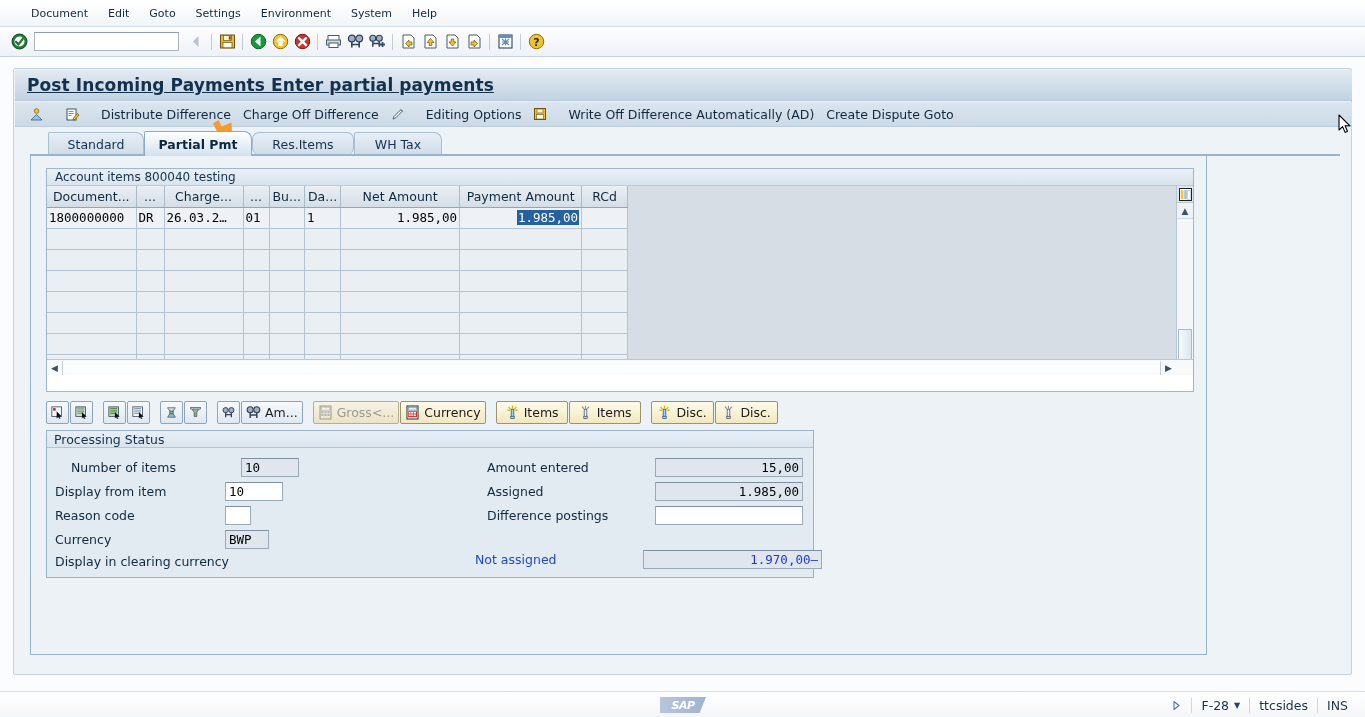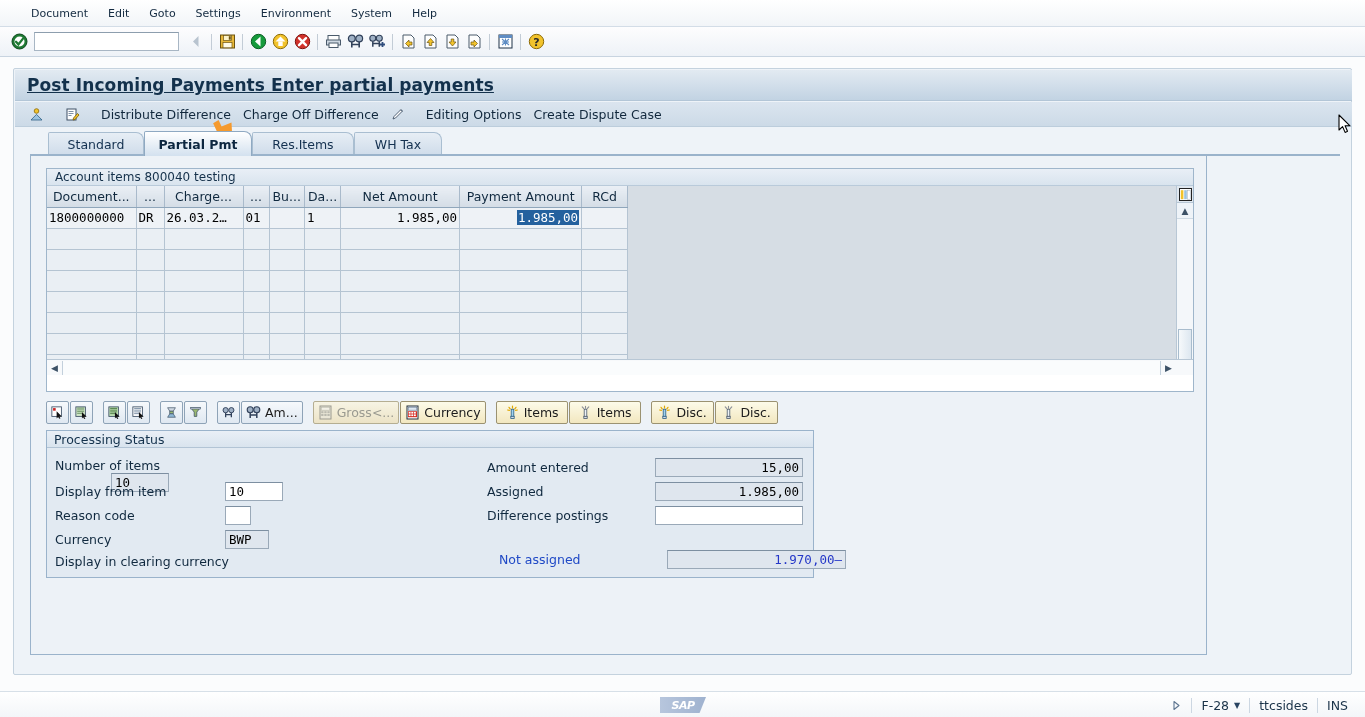--- a/index.html
+++ b/index.html
@@ -359,32 +359,42 @@
       <div class="abtn">
         <span class="icn">
           <svg width="14" height="14" viewBox="0 0 14 14">
               <path d="M2 12 L3 9.5 L10 2.5 L11.5 4 L4.5 11 Z" fill="#ffffff" stroke="#3f5166" stroke-width=".9"></path>
               <path d="M9.6 2.9 L11.1 4.4" stroke="#3f5166" stroke-width=".9"></path>
             </svg>
         </span>
         <span>Editing Options</span>
       </div>
       <div class="abtn">
-        <span>Create Dispute Case</span>
+        <span class="icn">
+          <svg width="14" height="14" viewBox="0 0 14 14">
+              <rect x="1.5" y="1.5" width="11" height="11" fill="#f2c32c" stroke="#6d5410"></rect>
+              <rect x="4" y="2" width="6" height="4" fill="#fdf3c9" stroke="#6d5410" stroke-width=".6"></rect>
+              <rect x="3.5" y="7.5" width="7" height="4.5" fill="#fffbe6" stroke="#6d5410" stroke-width=".6"></rect>
+            </svg>
+        </span>
+        <span>Write Off Difference Automatically (AD)</span>
+      </div>
+      <div class="abtn">
+        <span>Create Dispute Goto</span>
       </div>
     </div>
 
     <div class="tabstrip">
       <div class="tab" style="left:18px;width:96px;">
         <span>Standard</span>
       </div>
       <div class="tab active" style="left:114px;width:108px;">
         <span>Partial Pmt</span>
       </div>
-      <div class="tab" style="left:222px;width:102px;">
+      <div class="tab" style="left:222px;width:102px;border-radius:7px;">
         <span>Res.Items</span>
       </div>
       <div class="tab" style="left:324px;width:88px;">
         <span>WH Tax</span>
       </div>
     </div>
     <div class="tabline"></div>
 
     <div class="content">
 
@@ -662,21 +672,21 @@
                 <rect x="5.8" y="11.3" width="3.4" height="2.2" fill="#d8dee6" stroke="#4c5a6b" stroke-width=".8"></rect>
               </svg>
           </span>
           <span>Disc.</span>
         </div>
       </div>
 
       <div class="psbox">
         <div class="pshdr">Processing Status</div>
 
-        <div class="psrow" style="left:8px;top:27px;flex-direction:column;">
+        <div class="psrow" style="left:24px;top:27px;">
           <div class="lbl" style="width:170px">Number of items</div>
           <div class="fld" style="width:58px">10</div>
         </div>
         <div class="psrow" style="left:8px;top:51px;">
           <div class="lbl" style="width:170px">Display from item</div>
           <div class="fld white" style="width:58px">10</div>
         </div>
         <div class="psrow" style="left:8px;top:75px;">
           <div class="lbl" style="width:170px">Reason code</div>
           <div class="fld white" style="width:26px"></div>
@@ -694,21 +704,21 @@
           <div class="fld right" style="width:148px">15,00</div>
         </div>
         <div class="psrow" style="left:440px;top:51px;">
           <div class="lbl" style="width:168px">Assigned</div>
           <div class="fld right" style="width:148px">1.985,00</div>
         </div>
         <div class="psrow" style="left:440px;top:75px;">
           <div class="lbl" style="width:168px">Difference postings</div>
           <div class="fld white right" style="width:148px"></div>
         </div>
-        <div class="psrow" style="left:452px;top:119px;">
+        <div class="psrow" style="left:428px;top:119px;">
           <div class="lbl link" style="width:168px">Not assigned</div>
           <div class="fld right blue" style="width:179px">1.970,00–</div>
         </div>
       </div>
 
     </div>
   </div>
 
   <svg class="pointer" viewBox="0 0 34 32">
     <path d="M4 0 L4 12 L0 9 L9 30 L17 23 L22 28 L26 23 L20 17 L28 13 Z" transform="rotate(200 14 16)" fill="#f59a2e"></path>

